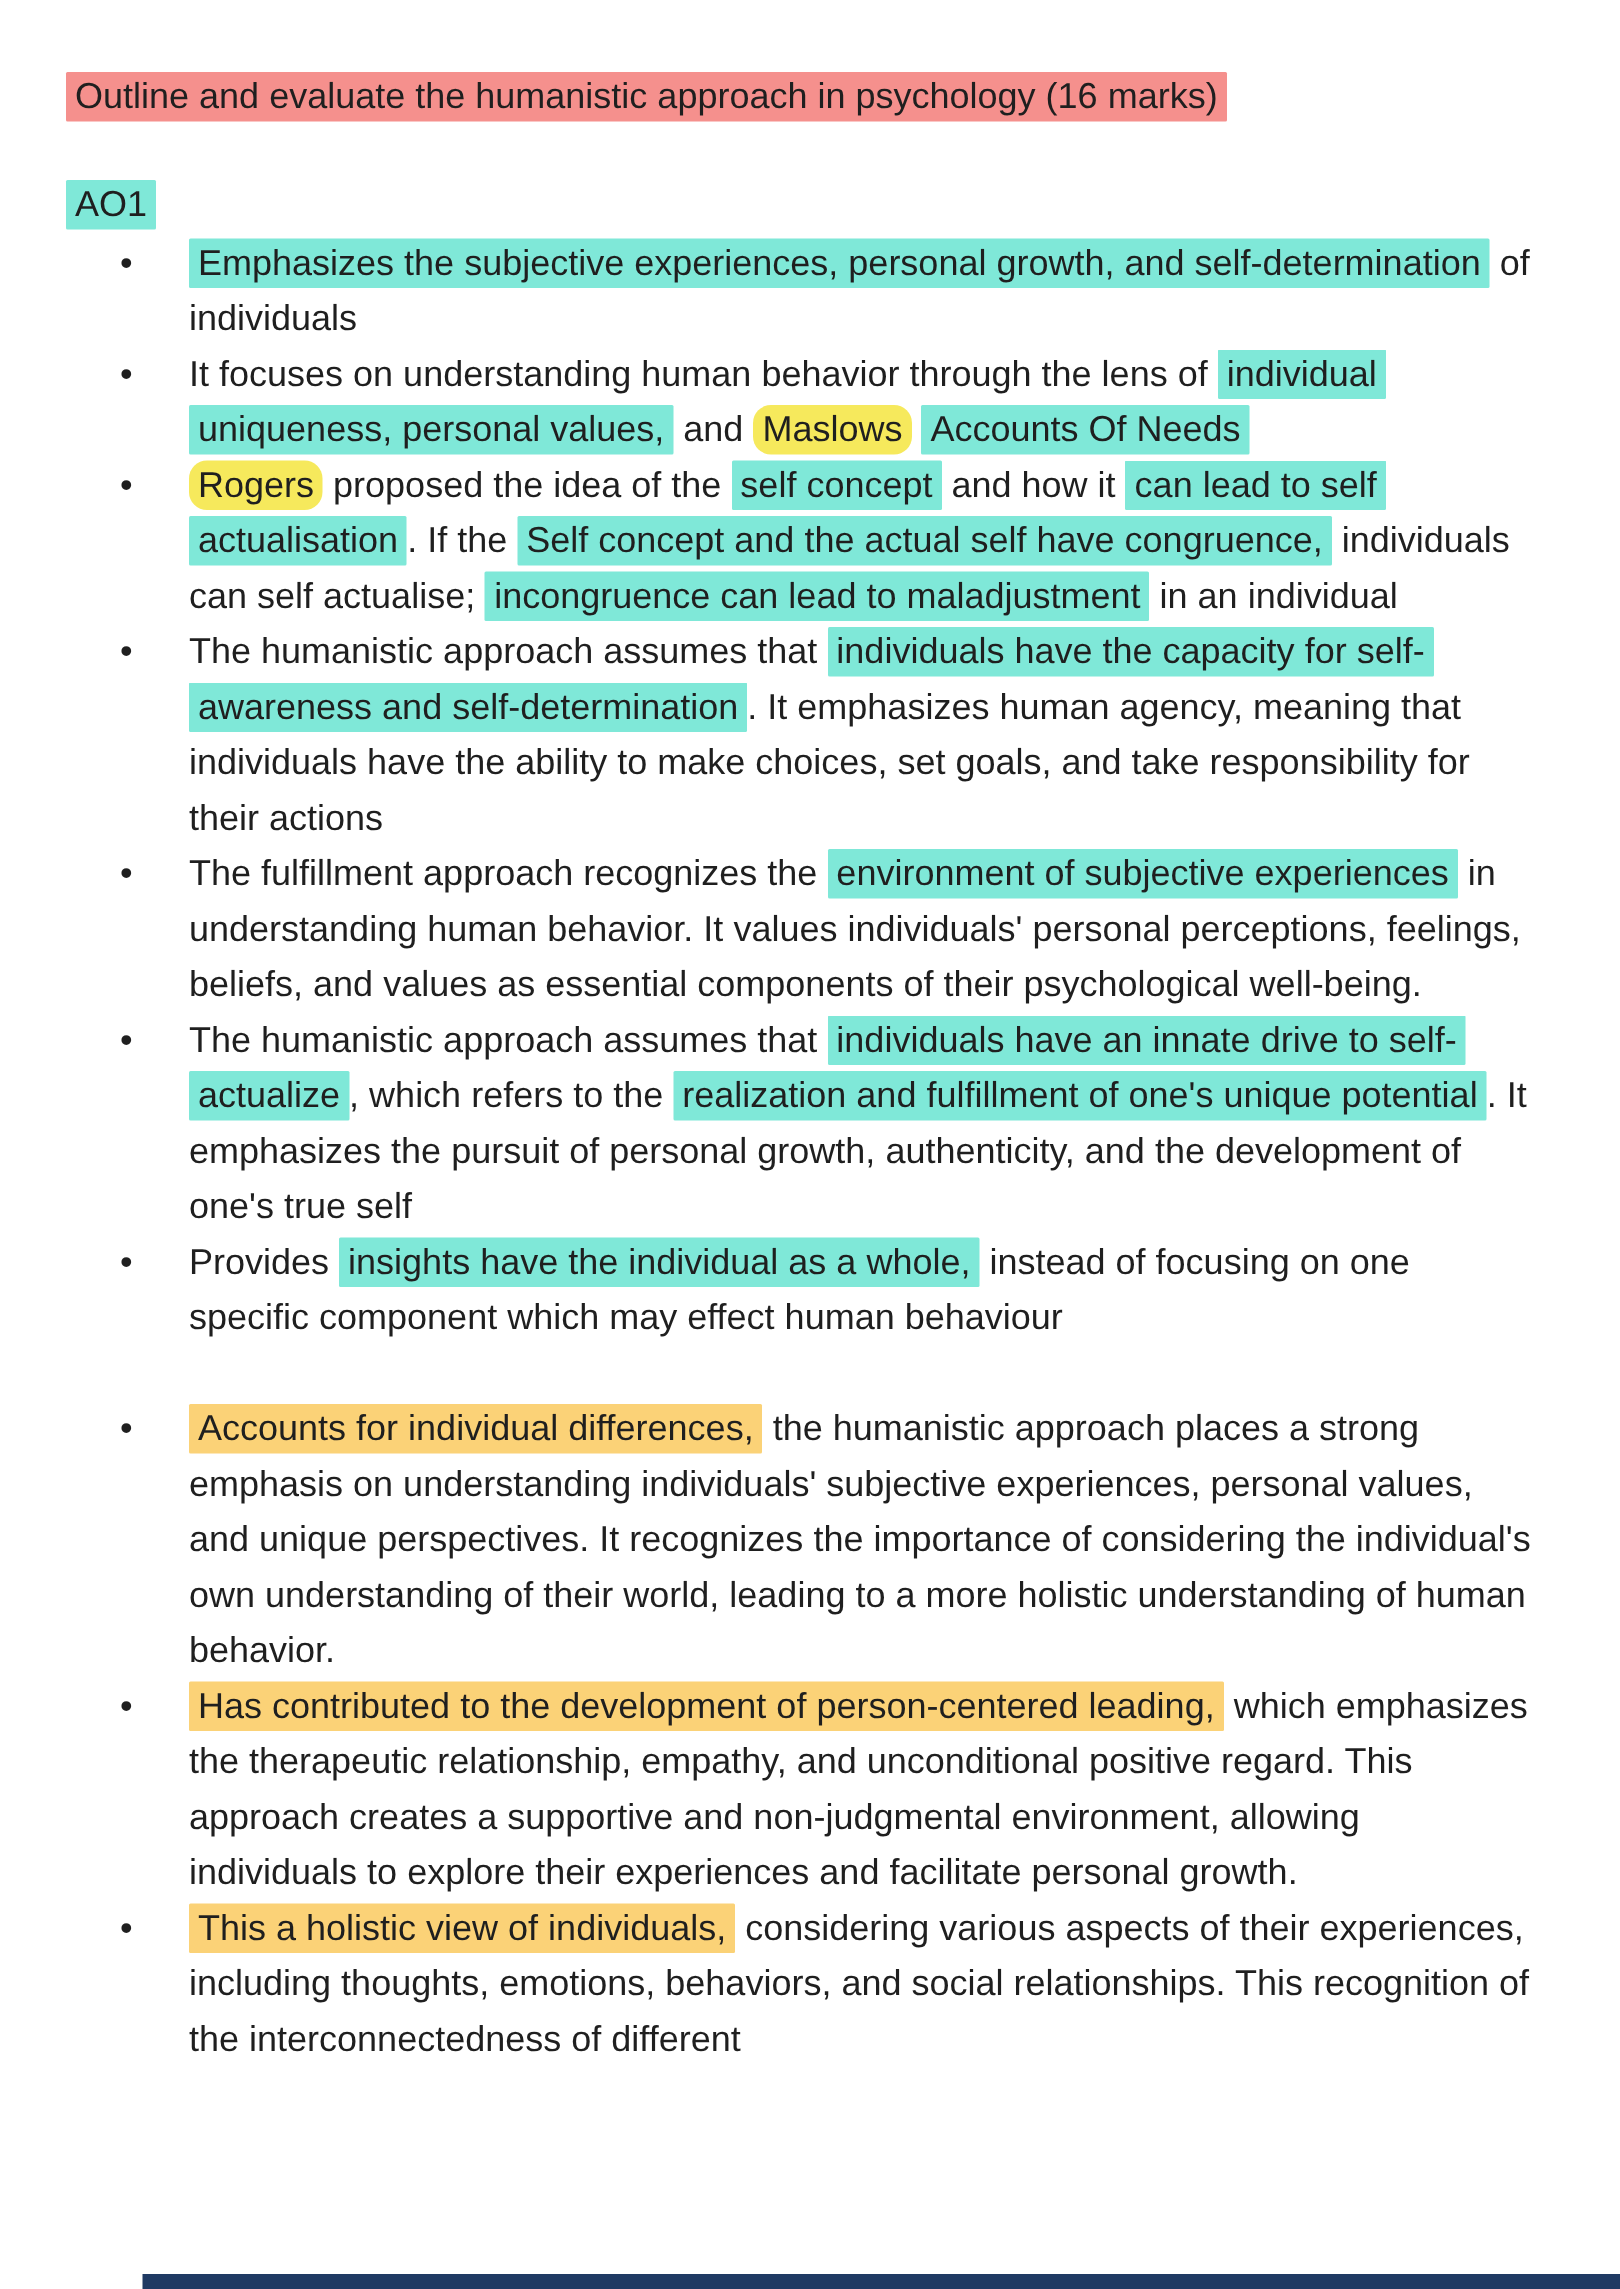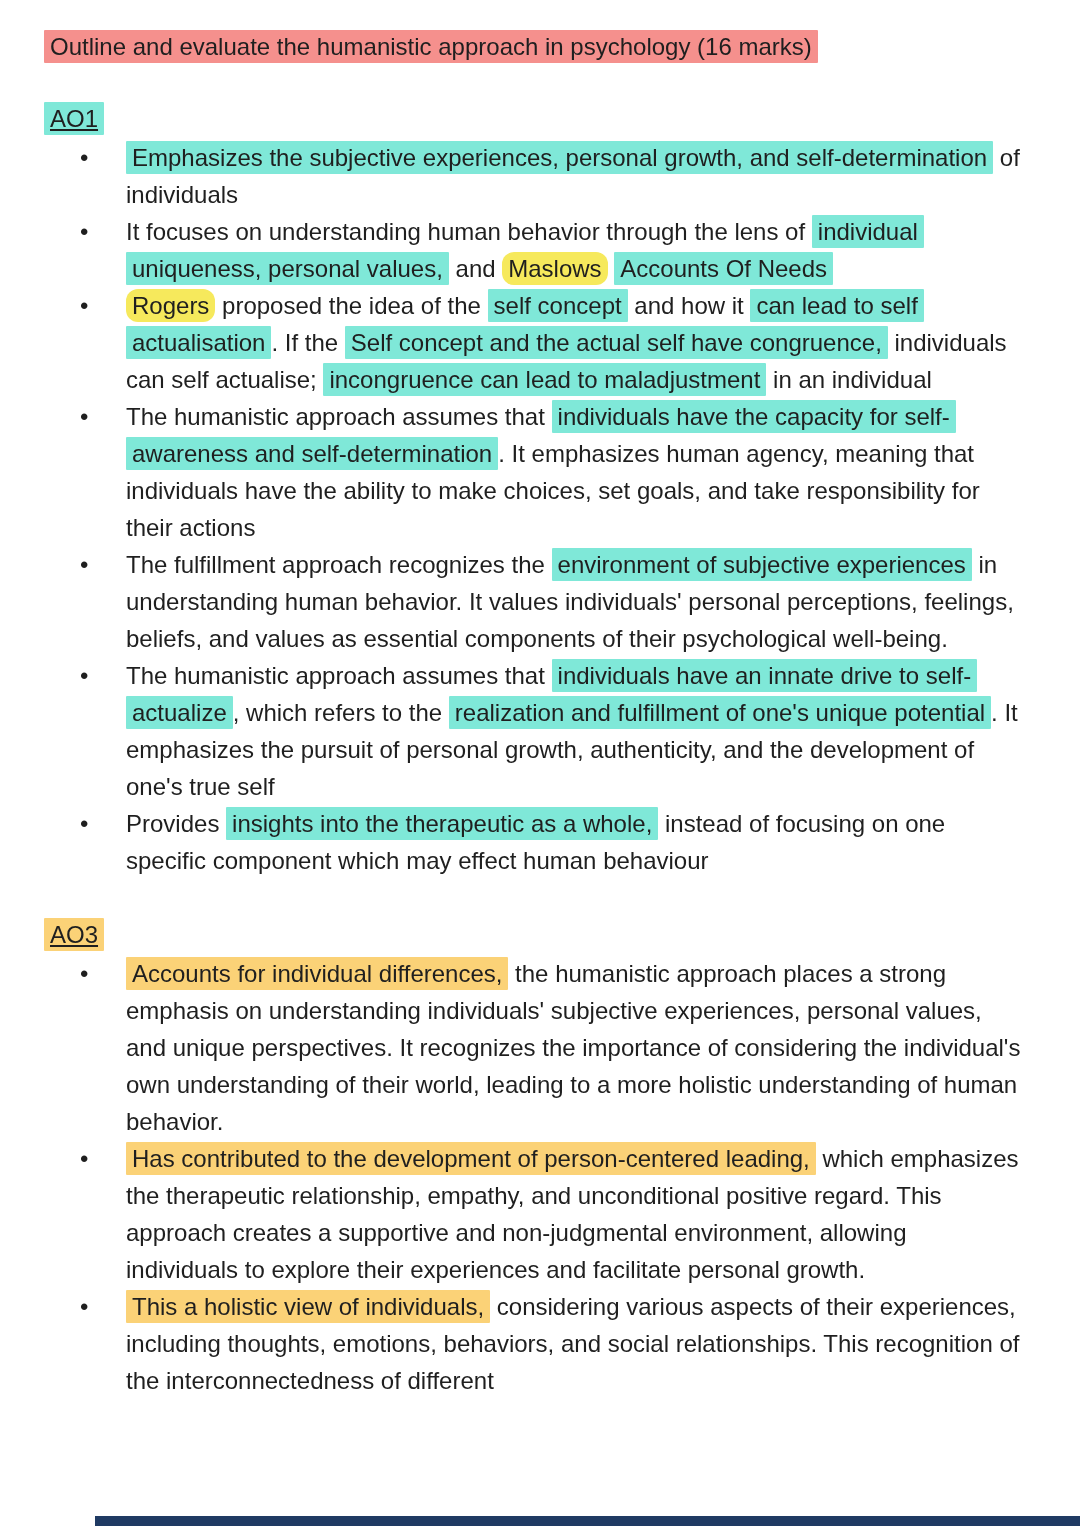--- a/index.html
+++ b/index.html
@@ -8,39 +8,39 @@
   .page {
     position: relative;
     width: 1080px;
     height: 1526px;
     overflow: hidden;
     background: #ffffff;
     color: #1f1f1f;
     font-family: "Liberation Sans", sans-serif;
     font-size: 24px;
     line-height: 37px;
-    padding: 28px 58px 0 44px;
+    padding: 46px 58px 0 44px;
   }
 
   
   .hl {
     padding: 3px 6px;
     -webkit-box-decoration-break: clone;
     box-decoration-break: clone;
     border-radius: 1px;
   }
   .hl-pink   { background: var(--hl-pink); }
   .hl-teal   { background: var(--hl-teal); }
   .hl-yellow { background: var(--hl-yellow); border-radius: 12px; }
   .hl-orange { background: var(--hl-orange); }
 
   .title-line { margin-bottom: 35px; white-space: nowrap; }
 
   .section + .section { margin-top: 37px; }
-  .section-label { margin-bottom: 2px; text-decoration: underline; }
+  .section-label { margin-bottom: 2px; }
 
   .bullet { display: flex; padding-left: 36px; }
   .marker { flex: 0 0 46px; }
   .bullet-text { flex: 1 1 auto; }
 
   .footer-bar {
     position: absolute;
     left: 95px;
     right: 0;
     bottom: 0;
@@ -79,26 +79,25 @@
           <div class="bullet">
             <span class="marker">•</span>
             <div class="bullet-text"><span>The fulfillment approach recognizes the </span><span class="hl hl-teal">environment of subjective experiences</span><span> in understanding human behavior. It values individuals' personal perceptions, feelings, beliefs, and values as essential components of their psychological well-being.</span></div>
           </div>
           <div class="bullet">
             <span class="marker">•</span>
             <div class="bullet-text"><span>The humanistic approach assumes that </span><span class="hl hl-teal">individuals have an innate drive to self-actualize</span><span>, which refers to the </span><span class="hl hl-teal">realization and fulfillment of one's unique potential</span><span>. It emphasizes the pursuit of personal growth, authenticity, and the development of one's true self</span></div>
           </div>
           <div class="bullet">
             <span class="marker">•</span>
-            <div class="bullet-text"><span>Provides </span><span class="hl hl-teal">insights into the therapeutic as a whole,</span><span> instead of focusing on one specific component which may effect human behaviour</span></div>
+            <div class="bullet-text"><span>Provides </span><span class="hl hl-teal">insights have the individual as a whole,</span><span> instead of focusing on one specific component which may effect human behaviour</span></div>
           </div>
         </div>
       </section>
       <section class="section">
-        <div class="section-label"><span class="hl hl-orange">AO3</span></div>
         <div class="bullet-list">
           <div class="bullet">
             <span class="marker">•</span>
             <div class="bullet-text"><span class="hl hl-orange">Accounts for individual differences,</span><span> the humanistic approach places a strong emphasis on understanding individuals' subjective experiences, personal values, and unique perspectives. It recognizes the importance of considering the individual's own understanding of their world, leading to a more holistic understanding of human behavior.</span></div>
           </div>
           <div class="bullet">
             <span class="marker">•</span>
             <div class="bullet-text"><span class="hl hl-orange">Has contributed to the development of person-centered leading,</span><span> which emphasizes the therapeutic relationship, empathy, and unconditional positive regard. This approach creates a supportive and non-judgmental environment, allowing individuals to explore their experiences and facilitate personal growth.</span></div>
           </div>
           <div class="bullet">

